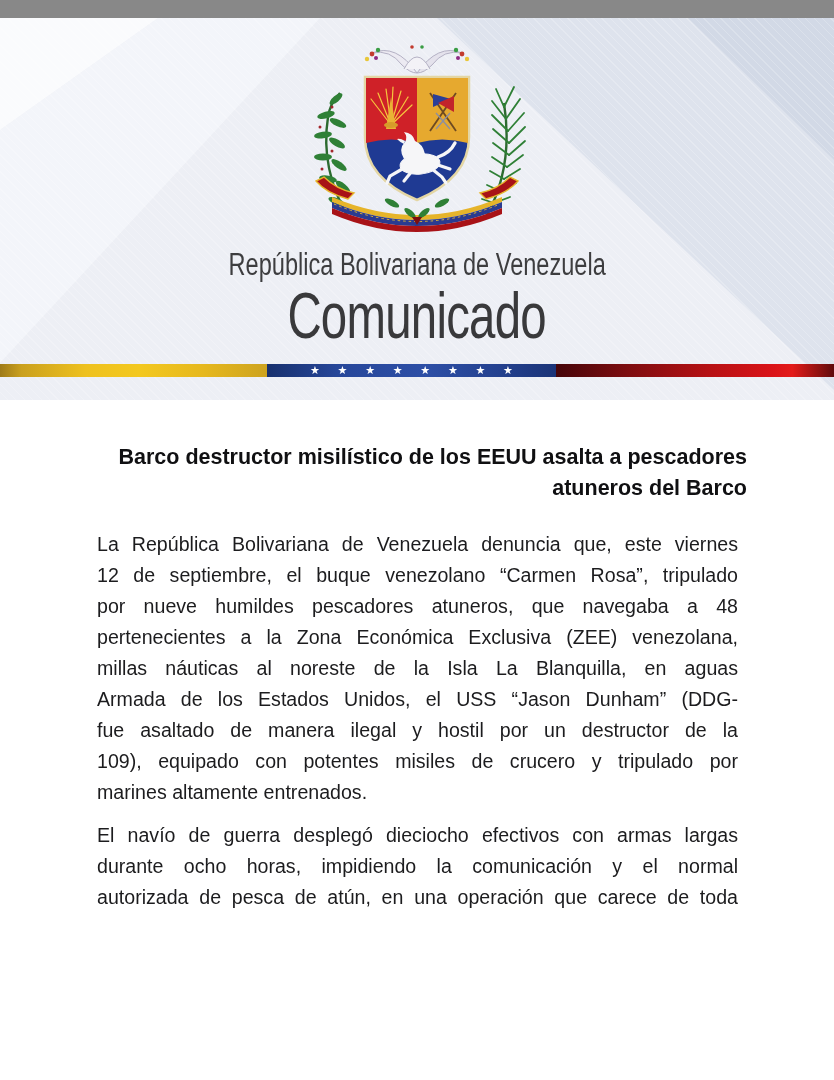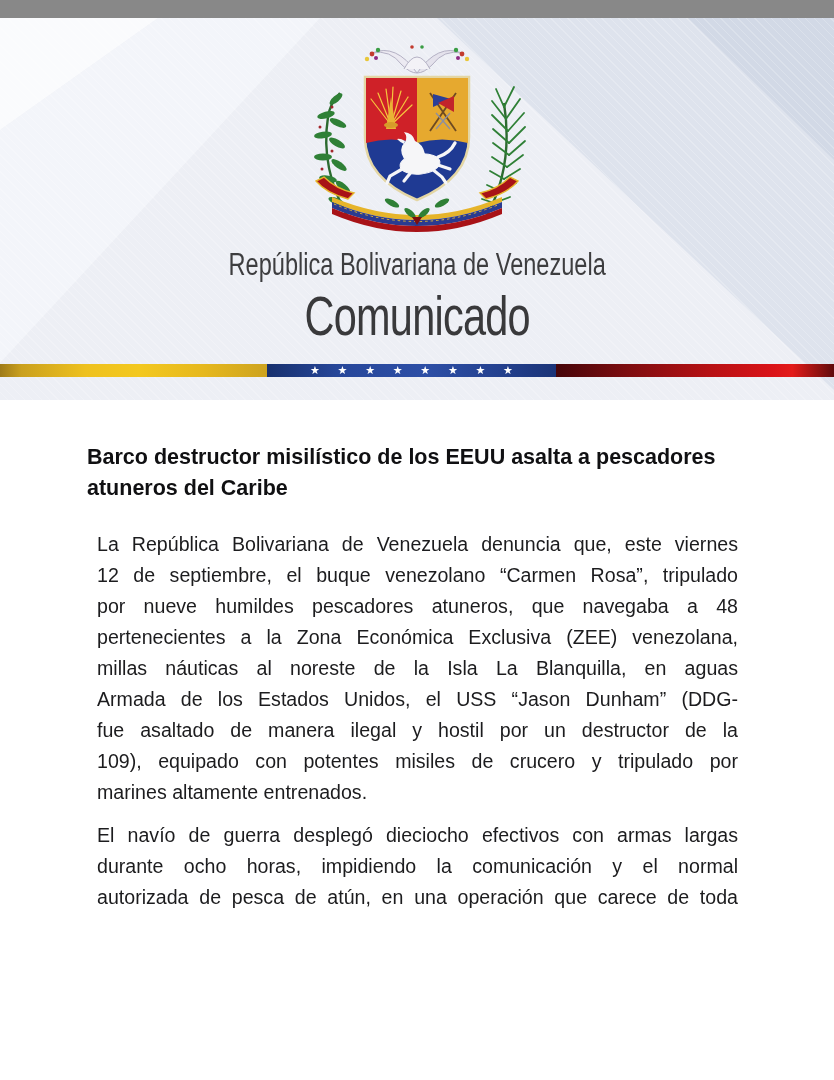--- a/index.html
+++ b/index.html
@@ -44,39 +44,39 @@
   
   .country-line{
     position:absolute;top:230px;left:0;width:834px;
     display:flex;justify-content:center;
     font-size:31px;line-height:33px;color:#3d3d3f;
   }
   .country-line .squeeze{display:inline-block;transform:scaleX(.76);white-space:nowrap;}
   .main-title{
     position:absolute;top:257px;left:0;width:834px;
     display:flex;justify-content:center;
-    font-size:56px;line-height:82px;color:#39393b;font-weight:normal;
+    font-size:64px;line-height:82px;color:#39393b;font-weight:normal;
   }
   .main-title .squeeze{display:inline-block;transform:scaleX(.74);white-space:nowrap;letter-spacing:-1px;}
   
   .stripe{position:absolute;top:346px;left:0;width:834px;height:13px;display:flex;}
   .stripe .seg{height:13px;position:relative;}
   .seg.yellow{width:267px;background:linear-gradient(90deg,#9e7a18 0%,#caa01e 8%,#eec11f 32%,#f3c81f 52%,#e6b81e 76%,#cda31f 100%);}
   .seg.blue{width:289px;background:linear-gradient(90deg,#17306e,#27479a 25%,#2d4fa6 55%,#24418f 80%,#1b3478);}
   .seg.red{width:278px;background:linear-gradient(90deg,#460509,#7c0d10 25%,#b61114 55%,#da1318 78%,#e31b1a 85%,#83100f 96%,#5f0a0b);}
   .stars-row{
     position:absolute;left:43px;top:0;width:203px;height:13px;
     display:flex;justify-content:space-between;align-items:center;
   }
   .star{color:#ffffff;font-size:11px;line-height:13px;}
   
   .headline{
     position:absolute;top:424px;left:87px;width:660px;
     font-weight:bold;font-size:21.5px;line-height:31px;
-    color:#101012;text-align:left;
+    color:#101012;text-align:right;
   }
   .body-text{
     position:absolute;top:511px;left:97px;width:641px;
     font-size:19.6px;line-height:31px;color:#1c1c1e;
   }
   .para{margin:0;}
   .para + .para{margin-top:12px;}
   .body-line{text-align:justify;text-align-last:justify;}
   .body-line.last-left{text-align-last:left;}
 </style>
@@ -234,21 +234,21 @@
           <span class="star">★</span>
           <span class="star">★</span>
           <span class="star">★</span>
         </div>
     </div>
     <div class="seg red"></div>
   </div>
 
   <div class="headline">
       <div class="headline-line">Barco destructor misilístico de los EEUU asalta a pescadores</div>
-      <div class="headline-line">atuneros del Caribe</div>
+      <div class="headline-line">atuneros del Barco</div>
     </div>
 
   <div class="body-text">
       <div class="para">
         <div class="body-line">La República Bolivariana de Venezuela denuncia que, este viernes</div>
         <div class="body-line">12 de septiembre, el buque venezolano “Carmen Rosa”, tripulado</div>
         <div class="body-line">por nueve humildes pescadores atuneros, que navegaba a 48</div>
         <div class="body-line">pertenecientes a la Zona Económica Exclusiva (ZEE) venezolana,</div>
         <div class="body-line">millas náuticas al noreste de la Isla La Blanquilla, en aguas</div>
         <div class="body-line">Armada de los Estados Unidos, el USS “Jason Dunham” (DDG-</div>

